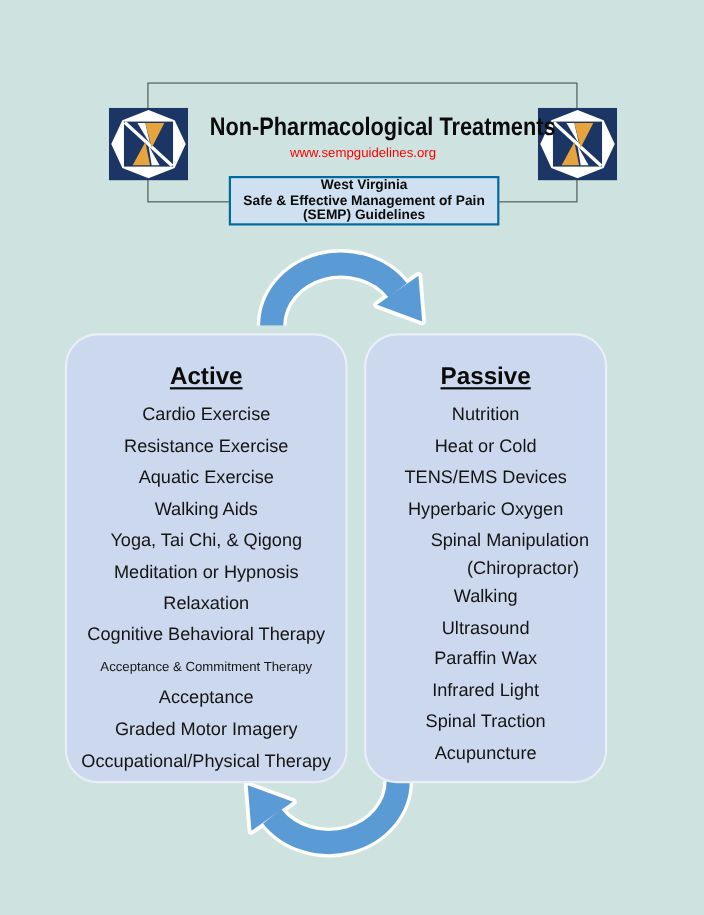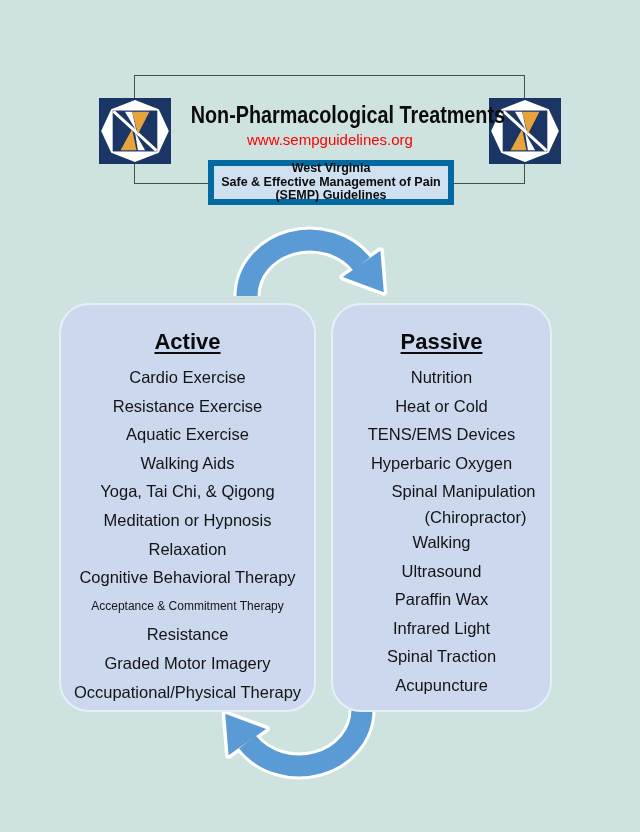--- a/index.html
+++ b/index.html
@@ -21,26 +21,26 @@
   .logo svg{display:block;width:100%;height:100%;}
   
   .header-text{
     position:absolute;left:168px;top:103px;width:324px;text-align:center;
   }
   .title{
     margin:0;font-size:23px;font-weight:bold;line-height:25px;color:#0b0b0b;
     white-space:nowrap;transform:scaleX(.86);transform-origin:50% 50%;
   }
   .website{
-    font-size:15px;line-height:19px;margin-top:2px;color:#fb0000;white-space:nowrap;
+    font-size:12px;line-height:19px;margin-top:2px;color:#fb0000;white-space:nowrap;
   }
   
   .org-box{
     position:absolute;left:208px;top:160px;width:246px;height:45px;
-    background:#cfe1f0;border:6px solid #0369a1;box-sizing:border-box;
+    background:#cfe1f0;border:2px solid #0369a1;box-sizing:border-box;
     display:flex;flex-direction:column;justify-content:center;align-items:center;
     text-align:center;
   }
   .org-box div{font-size:12.5px;font-weight:bold;line-height:13.8px;color:#0b0b0b;white-space:nowrap;}
   
   .arrows{position:absolute;left:0;top:0;pointer-events:none;}
   
   .tbox{
     position:absolute;top:303px;height:409px;box-sizing:border-box;
     background:#cbd8ed;border:2px solid #e9eef7;border-radius:30px;
@@ -123,21 +123,21 @@
     <ul class="list">
       <li>Cardio Exercise</li>
       <li>Resistance Exercise</li>
       <li>Aquatic Exercise</li>
       <li>Walking Aids</li>
       <li>Yoga, Tai Chi, &amp; Qigong</li>
       <li>Meditation or Hypnosis</li>
       <li>Relaxation</li>
       <li>Cognitive Behavioral Therapy</li>
       <li class="small">Acceptance &amp; Commitment Therapy</li>
-      <li>Resistance</li>
+      <li>Acceptance</li>
       <li>Graded Motor Imagery</li>
       <li>Occupational/Physical Therapy</li>
     </ul>
   </div>
 
   <div class="tbox passive">
     <h2>Passive</h2>
     <ul class="list">
       <li>Nutrition</li>
       <li>Heat or Cold</li>

